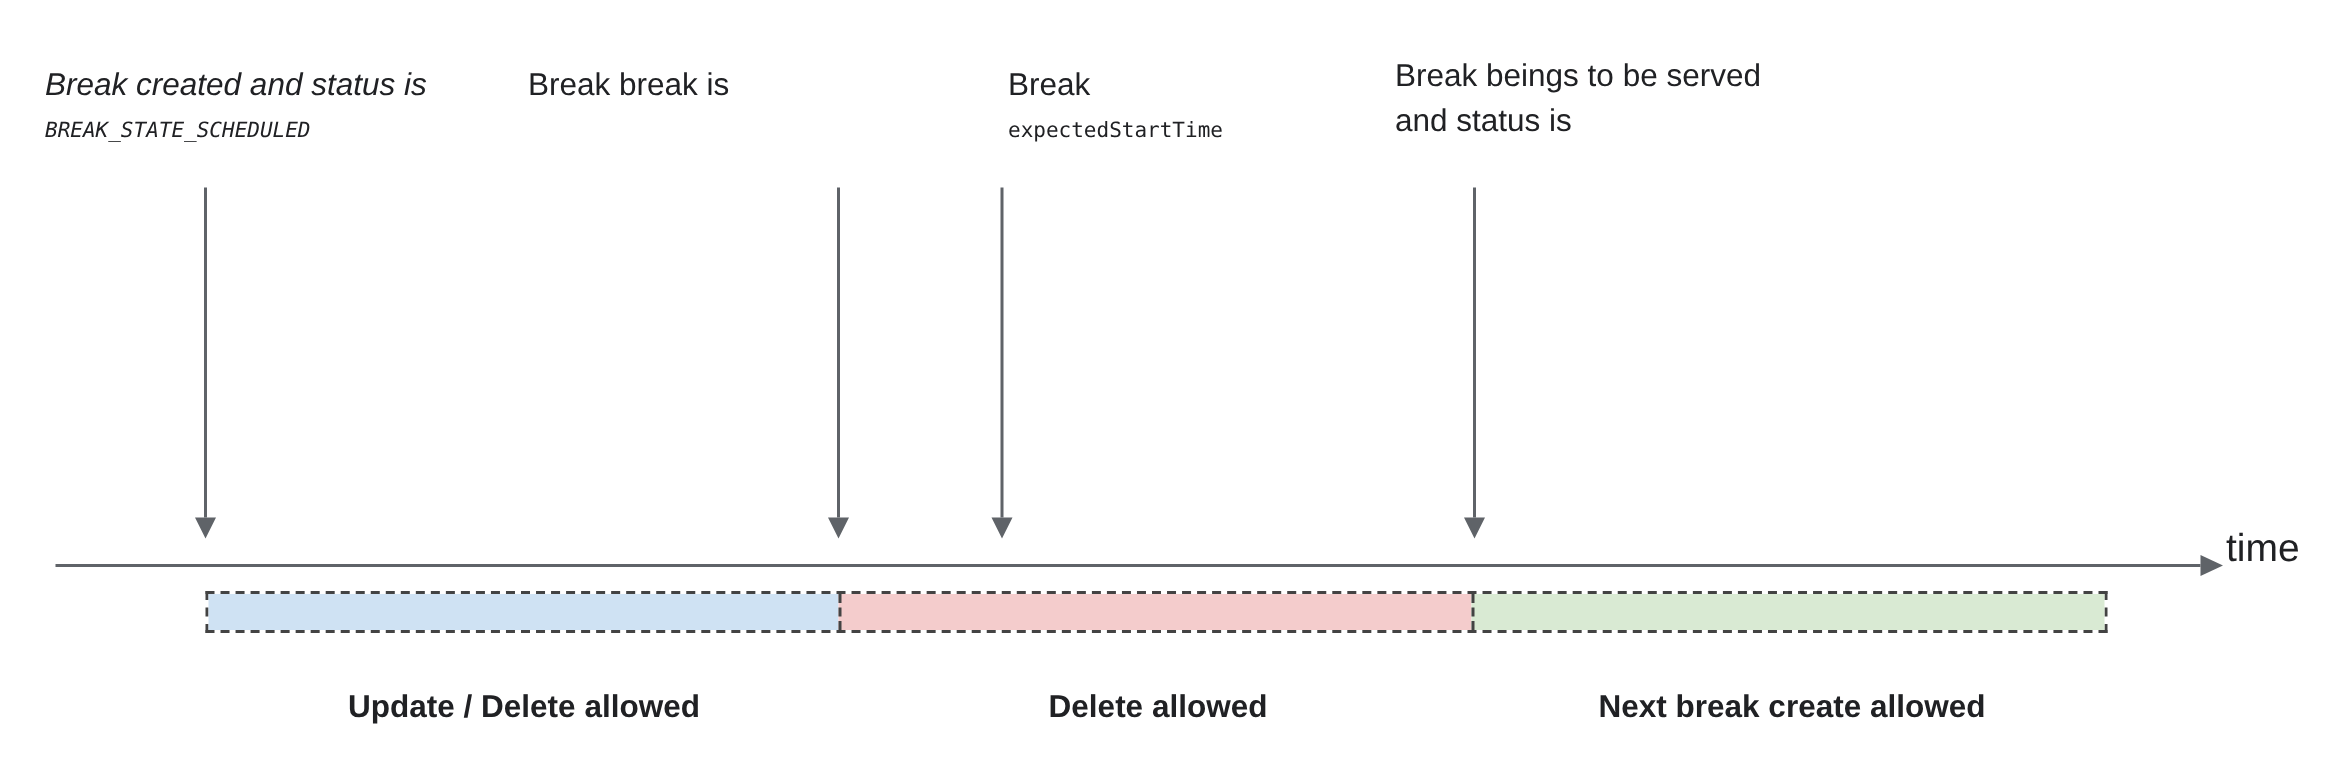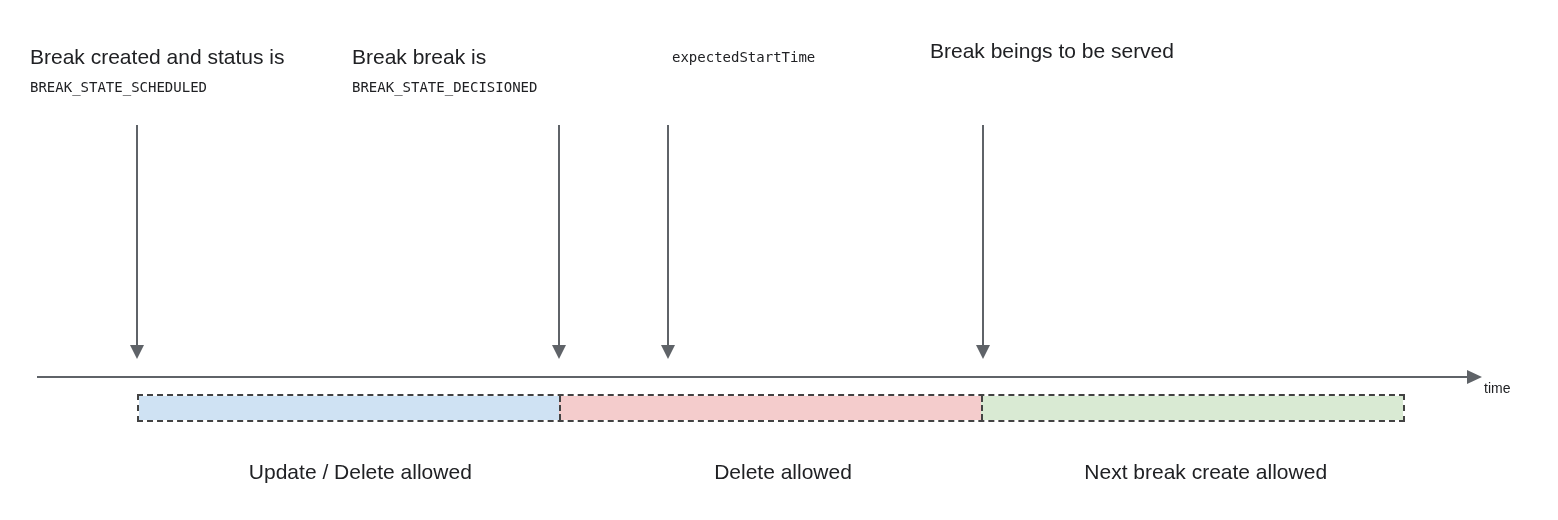--- a/index.html
+++ b/index.html
@@ -18,21 +18,21 @@
     position: absolute;
     top: 42px;
     font-size: 21px;
     line-height: 30px;
     white-space: nowrap;
   }
   .ann-code {
     font-family: "DejaVu Sans Mono", "Liberation Mono", monospace;
     font-size: 14px;
   }
-  #ann-1 { left: 30px; }
+  #ann-1 { left: 30px; font-style: italic; }
   #ann-2 { left: 352px; }
   #ann-3 { left: 672px; }
   #ann-4 { left: 930px; top: 36px; }
 
   
   .arrow {
     position: absolute;
     top: 125px;
     width: 2px;
     height: 220px;
@@ -64,74 +64,76 @@
     right: -15px;
     top: -6px;
     width: 0; height: 0;
     border-top: 7px solid transparent;
     border-bottom: 7px solid transparent;
     border-left: 15px solid #5f6368;
   }
   .time-label {
     position: absolute;
     left: 1484px;
-    top: 380px;
-    font-size: 14px;
+    top: 350px;
+    font-size: 26px;
   }
 
   
   .bars {
     position: absolute;
     left: 137px;
     top: 394px;
     width: 1268px;
     height: 28px;
     display: flex;
     box-sizing: border-box;
     border: 2px dashed #434343;
     background: #ffffff;
   }
   .segment { flex: 1 1 0; }
   .segment + .segment { border-left: 2px dashed #434343; }
 
   
   .bar-labels {
     position: absolute;
-    left: 149px;
+    left: 138px;
     top: 460px;
     width: 1268px;
     display: flex;
+    font-weight: bold;
   }
   .bar-label {
     flex: 1 1 0;
     text-align: center;
     font-size: 21px;
   }
 </style>
 </head>
 <body>
 
 <div class="canvas">
 
   <div class="annotation" id="ann-1">
     <div class="ann-text">Break created and status is</div>
     <div class="ann-code">BREAK_STATE_SCHEDULED</div>
   </div>
 
   <div class="annotation" id="ann-2">
     <div class="ann-text">Break break is</div>
-    <div class="ann-code">BREAK_STATE_DECISIONED</div>
   </div>
 
   <div class="annotation" id="ann-3">
+    <div class="ann-text">Break</div>
     <div class="ann-code">expectedStartTime</div>
   </div>
 
   <div class="annotation" id="ann-4">
     <div class="ann-text">Break beings to be served</div>
+    <div class="ann-text">and status is</div>
   </div>
 
   <div class="arrow" style="left:136px"></div>
   <div class="arrow" style="left:558px"></div>
   <div class="arrow" style="left:667px"></div>
   <div class="arrow" style="left:982px"></div>
 
   <div class="timeline"></div>
   <div class="time-label">time</div>
 

